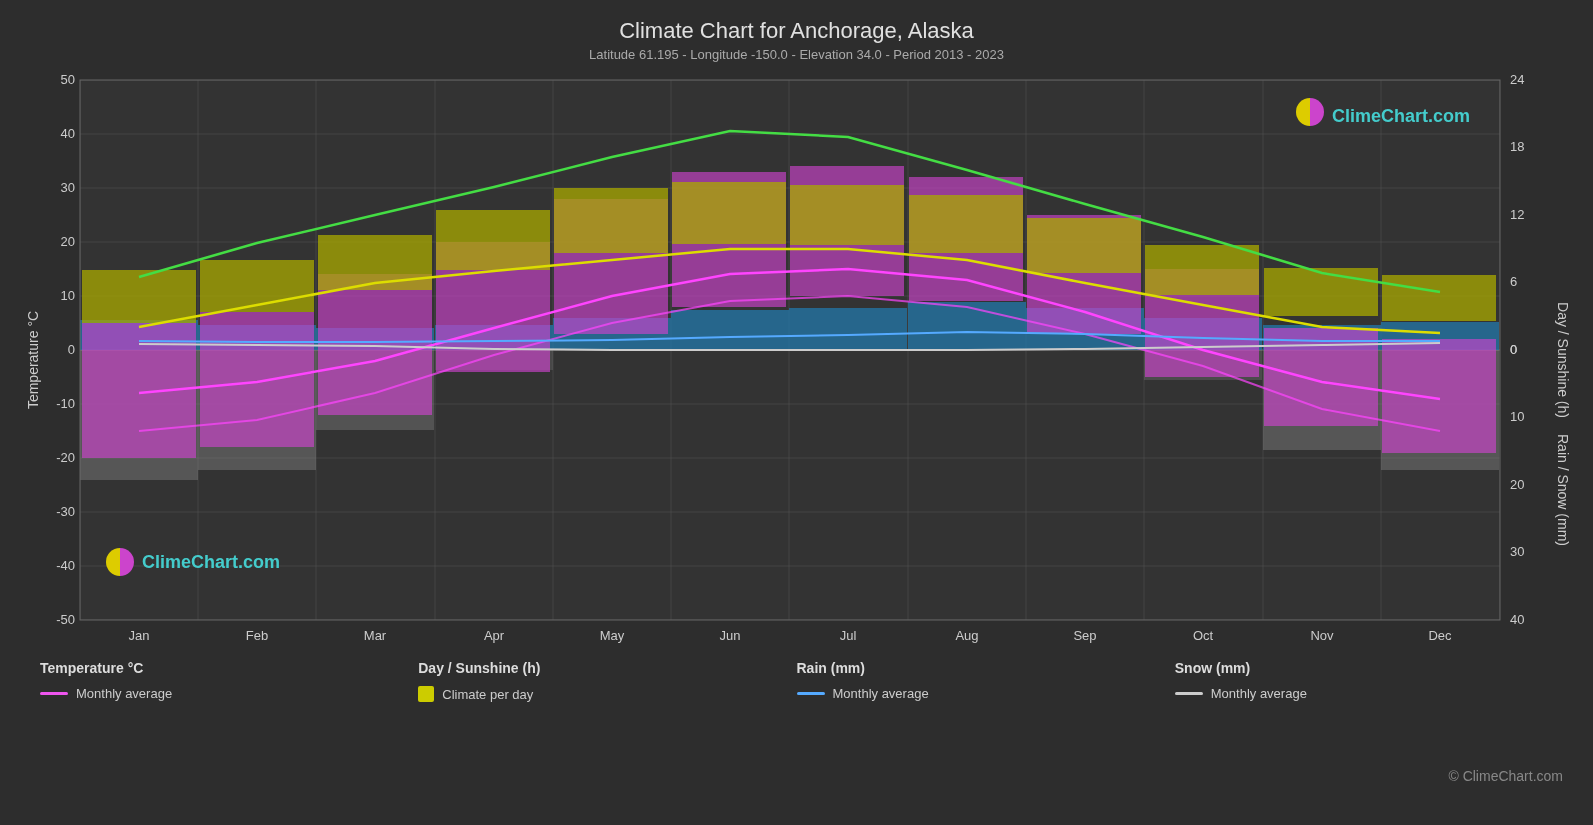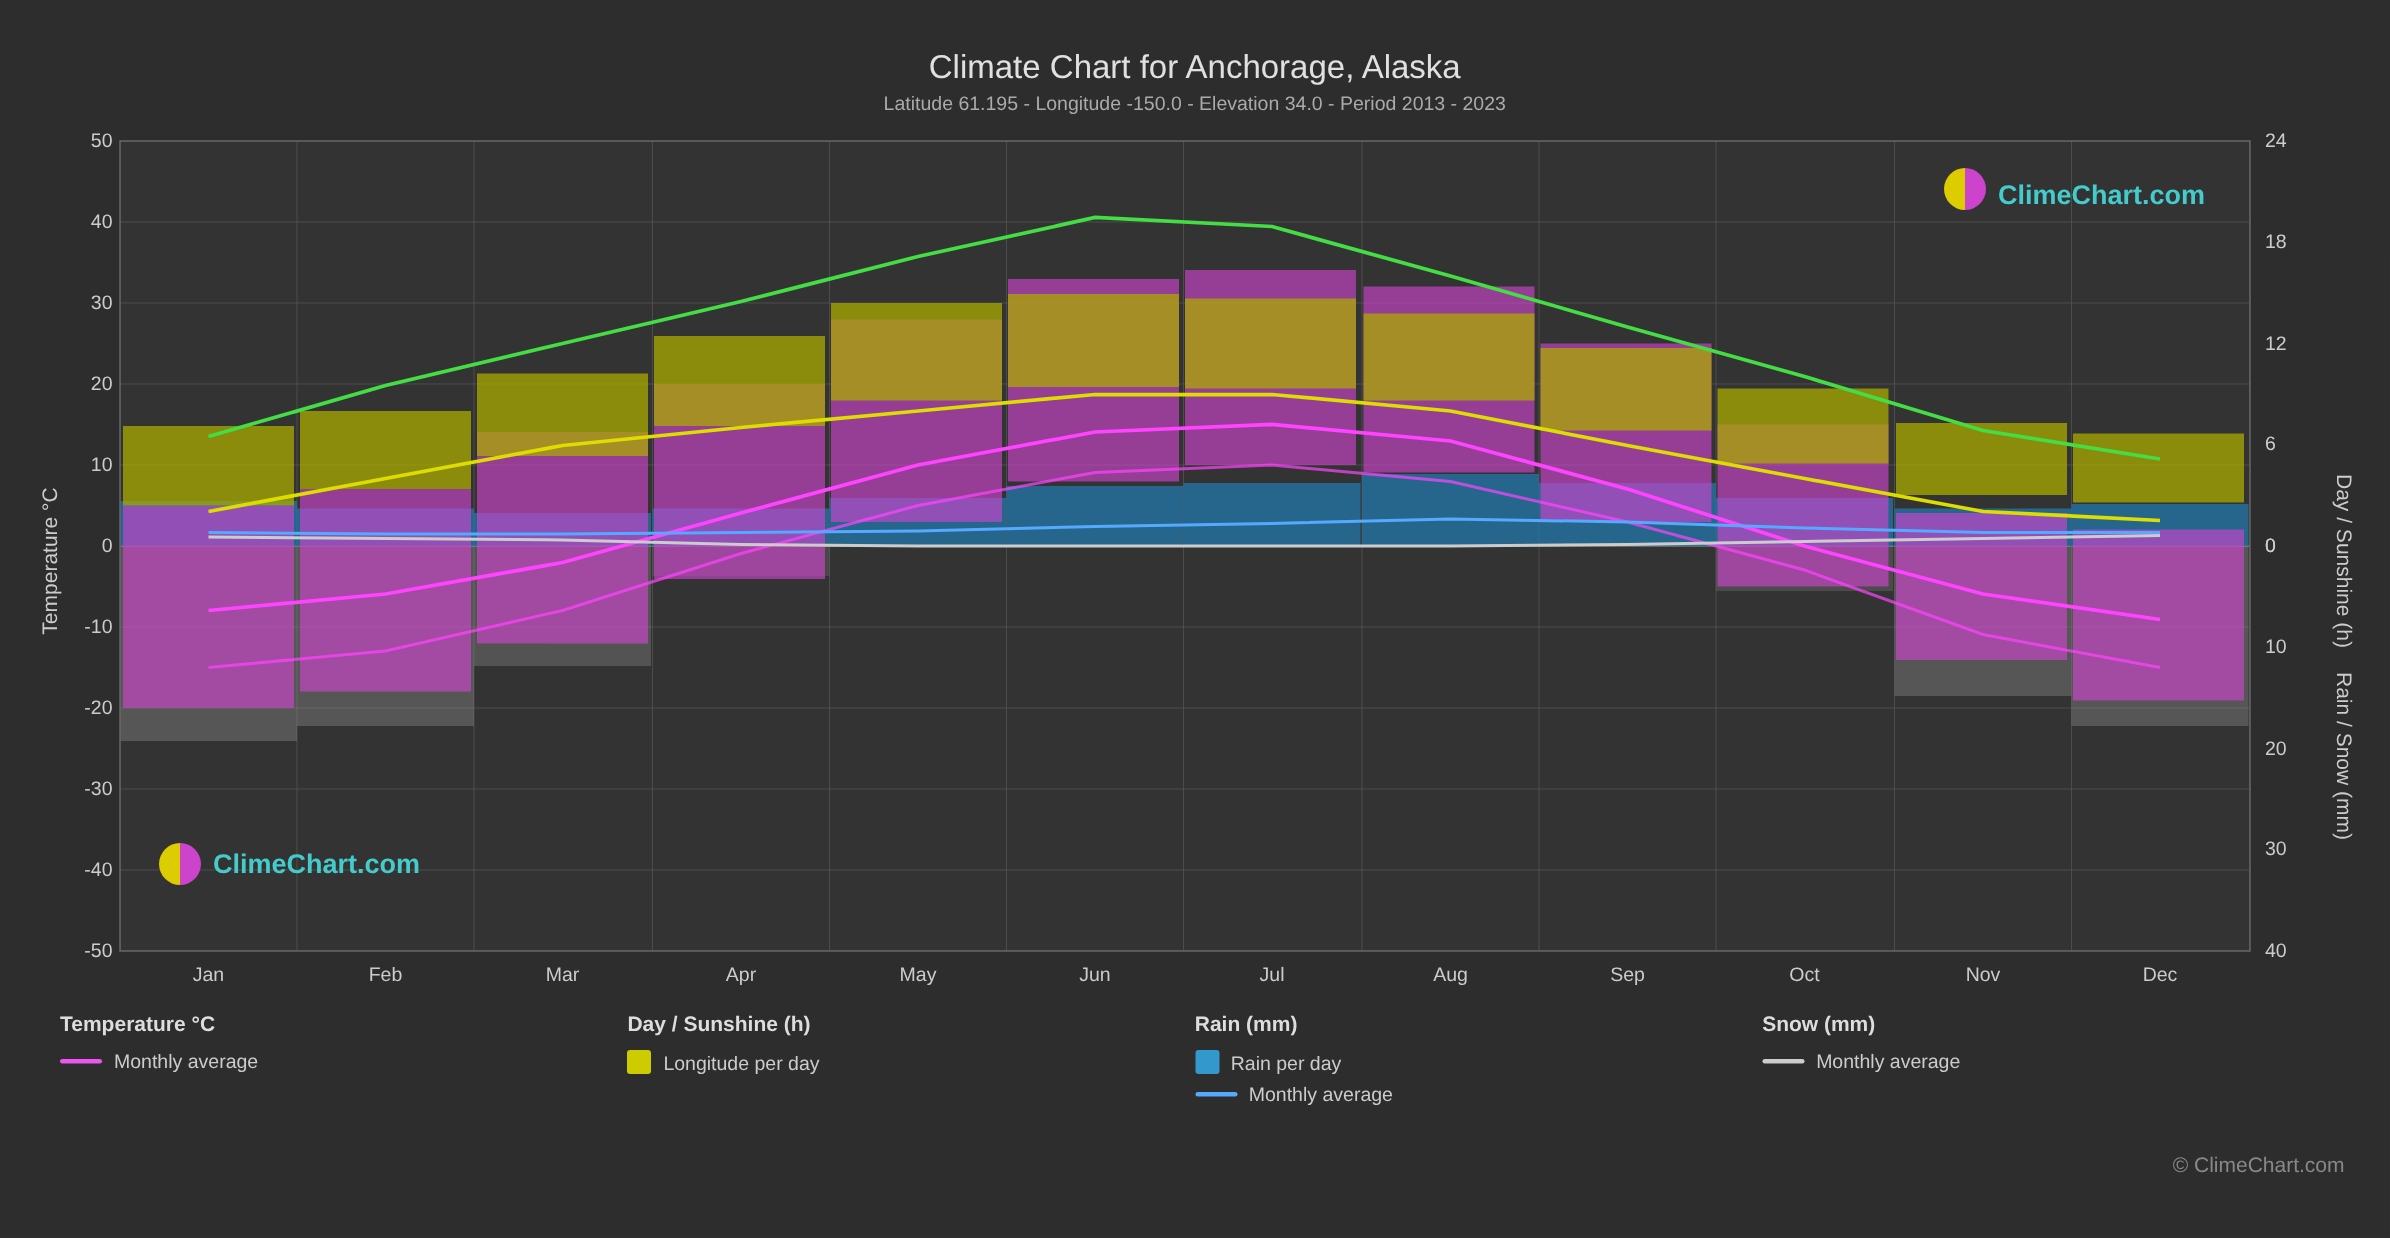--- a/index.html
+++ b/index.html
@@ -8,21 +8,21 @@
       height: 825px;
       background: #2d2d2d;
       font-family: Arial, sans-serif;
       color: #ccc;
       overflow: hidden;
     }
     .chart-container {
       width: 1593px;
       height: 792px;
       position: relative;
-      padding: 24px 20px 0 20px;
+      padding: 10px 20px 0 20px;
     }
     .chart-title {
       text-align: center;
       font-size: 22px;
       color: #e0e0e0;
       font-weight: normal;
       margin-top: 8px;
     }
     .chart-subtitle {
       text-align: center;
@@ -324,30 +324,26 @@
       <div class="legend-item">
         <div class="legend-swatch-line" style="background:#ee55ee;"></div>
         <span>Monthly average</span>
       </div>
     </div>
 
     <div class="legend-section">
       <div class="legend-title">Day / Sunshine (h)</div>
       <div class="legend-item">
         <div class="legend-swatch-box" style="background:#cccc00;"></div>
-        <span>Longitude per day</span>
+        <span>Climate per day</span>
       </div>
     </div>
 
     <div class="legend-section">
       <div class="legend-title">Rain (mm)</div>
-      <div class="legend-item">
-        <div class="legend-swatch-box" style="background:#3399cc;"></div>
-        <span>Rain per day</span>
-      </div>
       <div class="legend-item">
         <div class="legend-swatch-line" style="background:#55aaff;"></div>
         <span>Monthly average</span>
       </div>
     </div>
 
     <div class="legend-section">
       <div class="legend-title">Snow (mm)</div>
       <div class="legend-item">
         <div class="legend-swatch-line" style="background:#cccccc;"></div>

